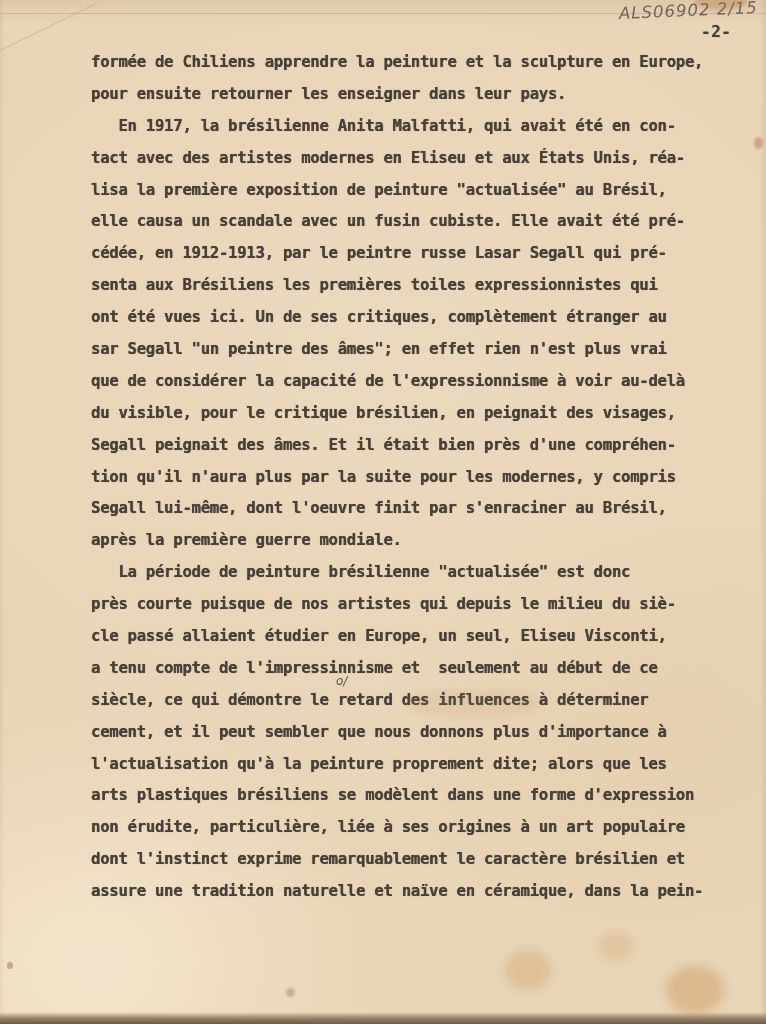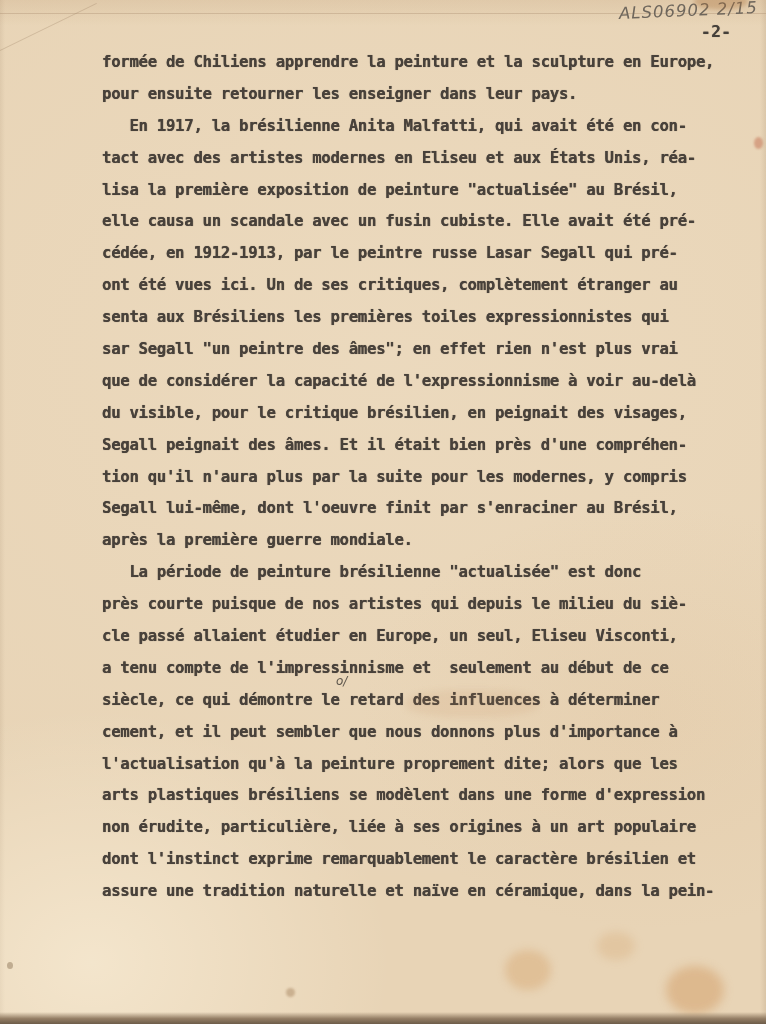--- a/index.html
+++ b/index.html
@@ -26,21 +26,21 @@
   .corner-crease{
     position:absolute;left:-4px;top:52px;width:112px;height:1px;
     background:rgba(155,128,98,0.32);
     transform:rotate(-26deg);transform-origin:left center;
   }
   .bottom-edge{
     position:absolute;left:0;bottom:0;width:766px;height:12px;
     background:linear-gradient(to top,#6d5c49,#947e65 45%,rgba(148,126,101,0) 100%);
   }
   .typed-block{
-    position:absolute;left:102px;top:47px;width:660px;
+    position:absolute;left:91px;top:47px;width:660px;
     color:#48413a;
     font-size:15.6px;line-height:31.9px;font-weight:bold;
     letter-spacing:-0.25px;
     text-shadow:0 0 0.7px rgba(72,65,58,0.85), 0.4px 0.4px 0.6px rgba(72,65,58,0.35);
   }
   .line{white-space:pre;height:31.9px;}
   .page-number{
     position:absolute;left:701px;top:22px;
     color:#45403a;font-size:16px;font-weight:bold;letter-spacing:0.5px;
     text-shadow:0 0 0.7px rgba(69,64,58,0.85);
@@ -79,22 +79,22 @@
   <div class="page-number">-2-</div>
 
   <div class="typed-block">
     <div class="line">formée de Chiliens apprendre la peinture et la sculpture en Europe,</div>
     <div class="line">pour ensuite retourner les enseigner dans leur pays.</div>
     <div class="line">   En 1917, la brésilienne Anita Malfatti, qui avait été en con-</div>
     <div class="line">tact avec des artistes modernes en Eliseu et aux États Unis, réa-</div>
     <div class="line">lisa la première exposition de peinture "actualisée" au Brésil,</div>
     <div class="line">elle causa un scandale avec un fusin cubiste. Elle avait été pré-</div>
     <div class="line">cédée, en 1912-1913, par le peintre russe Lasar Segall qui pré-</div>
+    <div class="line">senta aux Brésiliens les premières toiles expressionnistes qui</div>
     <div class="line">ont été vues ici. Un de ses critiques, complètement étranger au</div>
-    <div class="line">senta aux Brésiliens les premières toiles expressionnistes qui</div>
     <div class="line">sar Segall "un peintre des âmes"; en effet rien n'est plus vrai</div>
     <div class="line">que de considérer la capacité de l'expressionnisme à voir au-delà</div>
     <div class="line">du visible, pour le critique brésilien, en peignait des visages,</div>
     <div class="line">Segall peignait des âmes. Et il était bien près d'une compréhen-</div>
     <div class="line">tion qu'il n'aura plus par la suite pour les modernes, y compris</div>
     <div class="line">Segall lui-même, dont l'oeuvre finit par s'enraciner au Brésil,</div>
     <div class="line">après la première guerre mondiale.</div>
     <div class="line">   La période de peinture brésilienne "actualisée" est donc</div>
     <div class="line">près courte puisque de nos artistes qui depuis le milieu du siè-</div>
     <div class="line">cle passé allaient étudier en Europe, un seul, Eliseu Visconti,</div>

